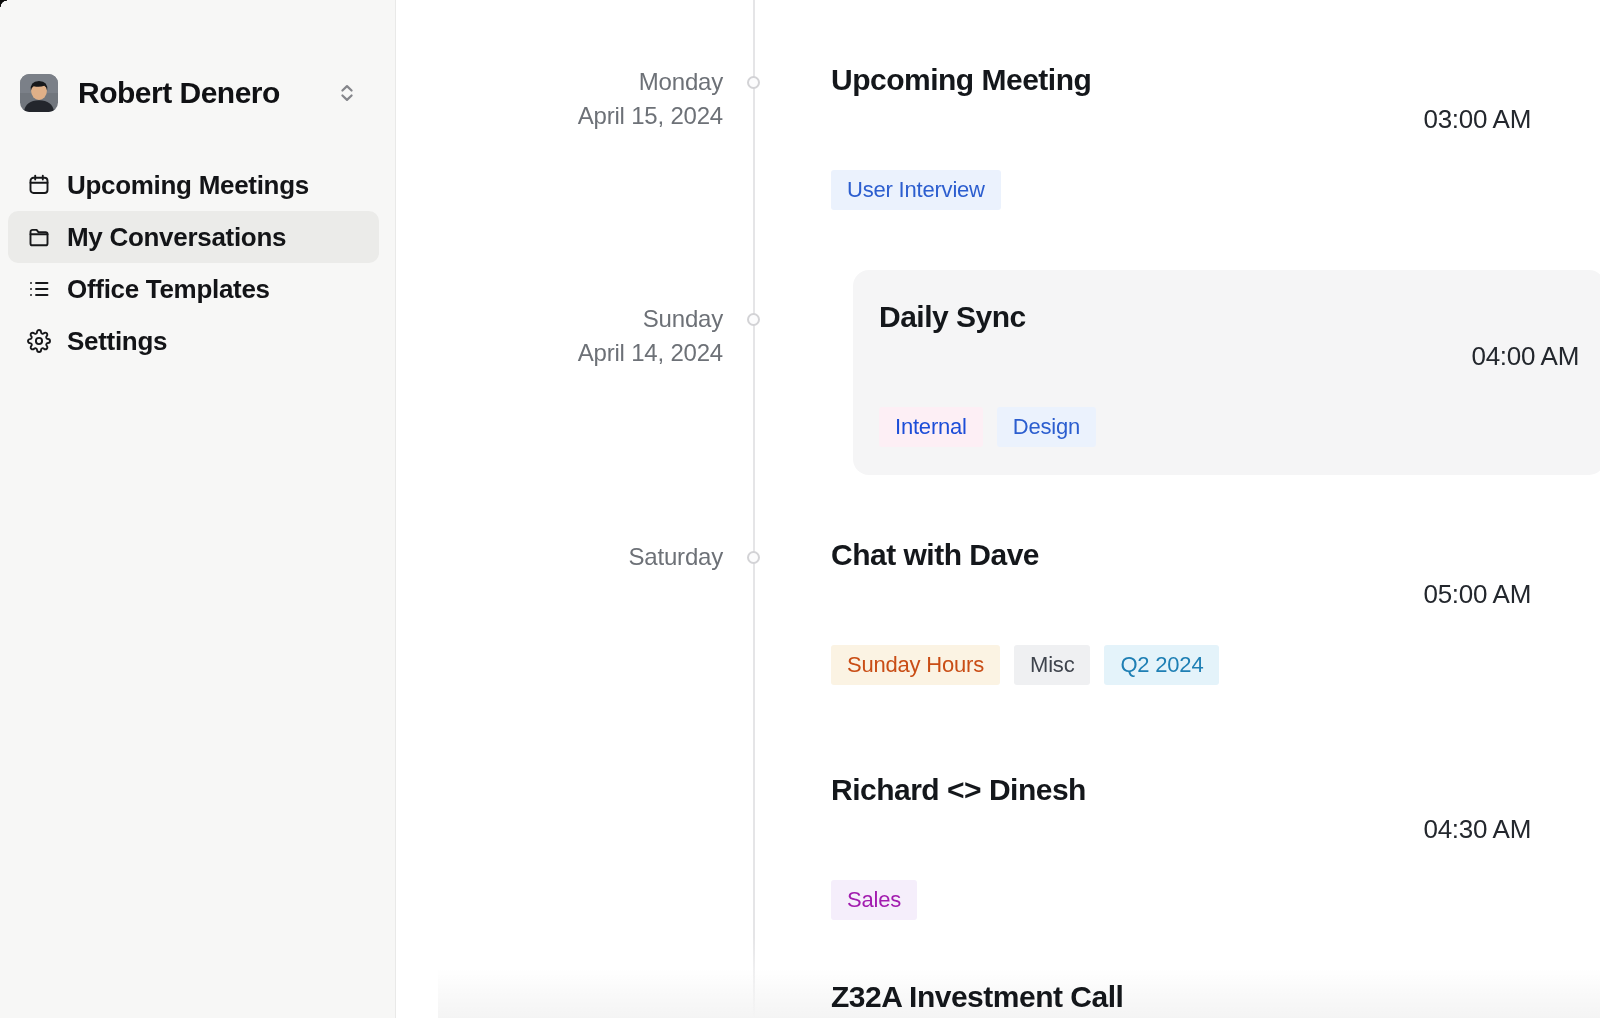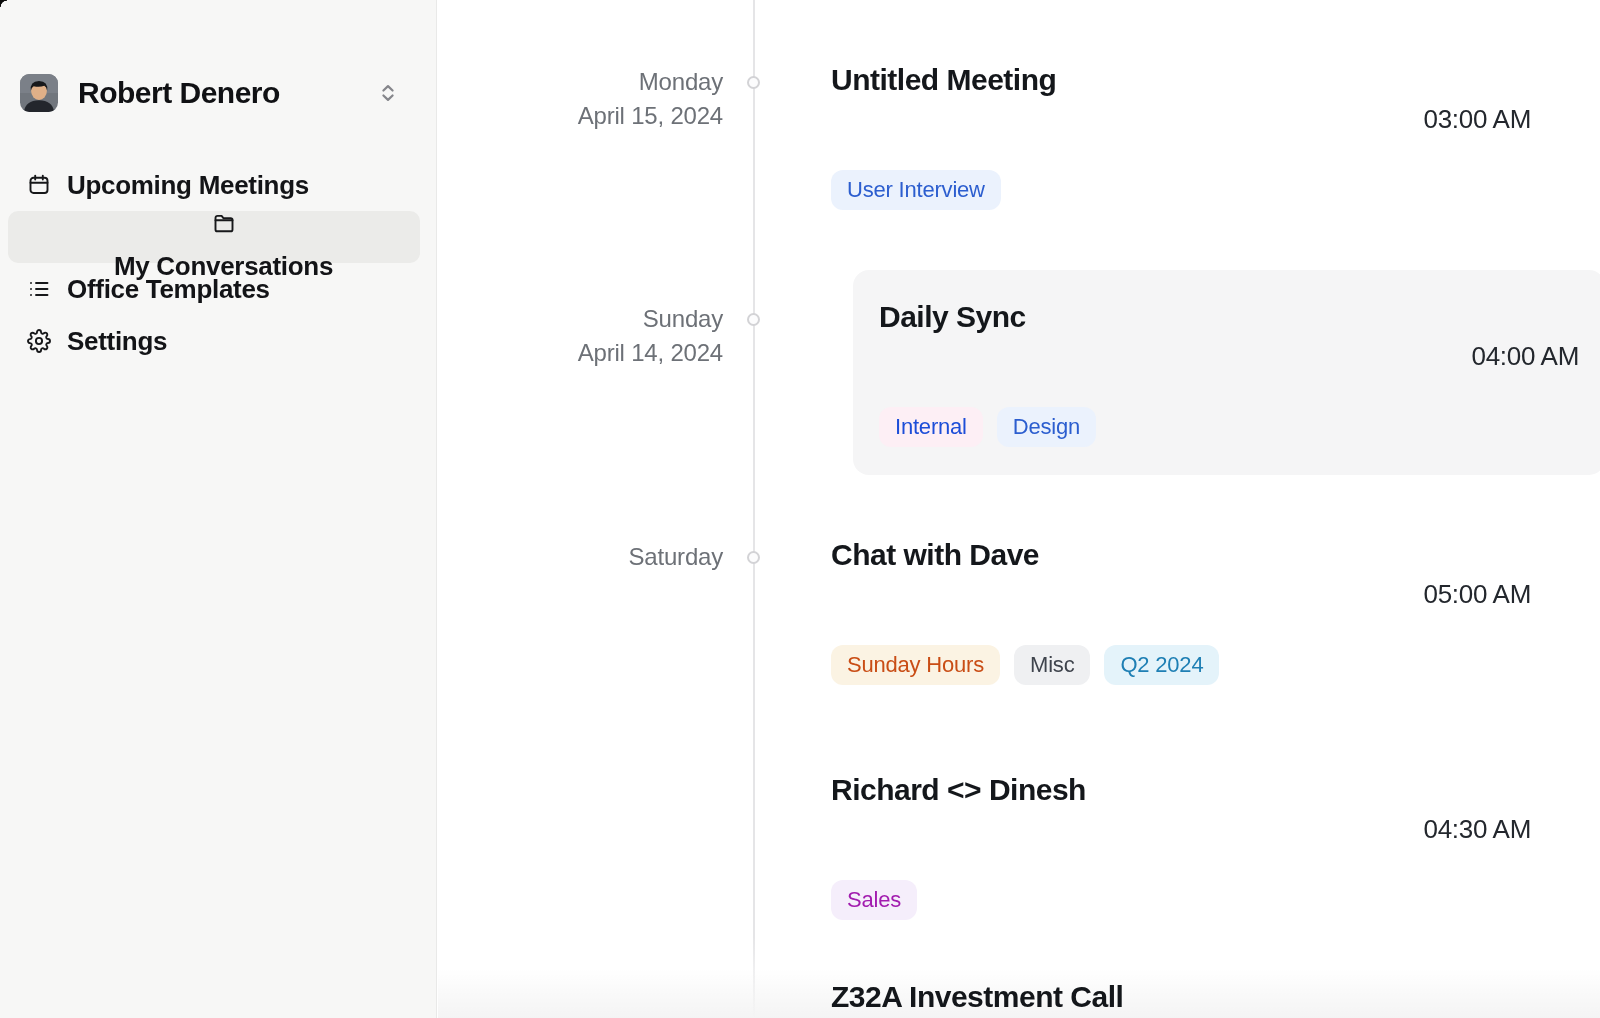--- a/index.html
+++ b/index.html
@@ -5,31 +5,31 @@
   * { margin:0; padding:0; box-sizing:border-box; }
   html,body { width:1600px; height:1018px; overflow:hidden; background:#ffffff;
     font-family:"Liberation Sans","DejaVu Sans",sans-serif; color:#14171b; }
   body { position:relative; }
 
   
   .corner-notch { position:absolute; top:0; left:0; width:7px; height:7px; pointer-events:none; z-index:50;
     background:radial-gradient(circle at 7px 7px, rgba(0,0,0,0) 6px, #0b0b0b 6.6px); }
 
   
-  aside { position:absolute; left:0; top:0; bottom:0; width:437px;
+  aside { position:absolute; left:0; top:0; bottom:0; width:396px;
     background:#f7f7f6; border-right:1px solid #e9e9e8; }
   .profile { display:flex; align-items:center; margin:74px 37px 0 20px; cursor:pointer; }
   .avatar { width:38px; height:38px; flex-shrink:0; }
   .uname { font-size:30px; font-weight:700; letter-spacing:-0.5px; color:#101114; margin-left:20px; }
   .expander { margin-left:auto; display:flex; align-items:center; }
   nav { margin-top:47px; }
   .nav-item { height:52px; display:flex; align-items:center; margin:0 16px 0 8px;
     padding-left:19px; border-radius:10px; gap:16px; cursor:pointer;
     font-size:26px; font-weight:600; letter-spacing:-0.3px; color:#131417; }
-  .nav-item.active { background:#ebebe9;flex-direction:column; }
+  .nav-item.active { background:#ebebe9; }
   .nav-icon { width:24px; height:24px; display:flex; }
   .nav-icon svg { width:24px; height:24px; }
 
   
   main { position:absolute; left:438px; top:0; right:0; bottom:0; padding-top:63px; }
   .tl-line { position:absolute; left:315px; top:0; bottom:0; width:2px;
     background:linear-gradient(to bottom,#e5e5e7 0%,#e5e5e7 92%,rgba(229,229,231,0) 100%); }
   .group { position:relative; display:flex; margin-bottom:60px; }
   .group.has-card { margin-bottom:63px;gap:48px; }
   .group.no-date { margin-top:18px; }
@@ -42,21 +42,21 @@
   .content-col { margin-left:108px; width:700px; }
 
   .meeting + .meeting { margin-top:88px; }
   .meeting.card { background:#f5f5f6; border-radius:16px;
     margin-left:-26px; margin-right:-26px; padding:30px 26px 28px; }
   .m-title { font-size:30px; line-height:34px; font-weight:700; letter-spacing:-0.5px; color:#14171b; }
   .m-time { margin-top:9px; font-size:26px; line-height:26px; letter-spacing:-0.3px; color:#23272d;text-align:right; }
   .m-tags { margin-top:38px; display:flex; gap:14px; }
   .m-tags:empty { display:none; }
   .tag { display:inline-flex; align-items:center; height:40px; padding:0 16px;
-    border-radius:12px; font-size:22px; font-weight:500; letter-spacing:-0.2px; cursor:pointer; }
+    border-radius:3px; font-size:22px; font-weight:500; letter-spacing:-0.2px; cursor:pointer; }
 
   .bottom-fade { position:absolute; left:0; right:0; bottom:0; height:50px; pointer-events:none;
     background:linear-gradient(to bottom, rgba(0,0,0,0), rgba(0,0,0,0.045)); }
 </style>
 </head>
 <body>
 
 <div class="corner-notch"></div>
 
 <aside>
@@ -138,21 +138,21 @@
   <div class="tl-line"></div>
   <div id="groups">
   <section class="group">
     <div class="date-col">
       <div class="day">Monday</div>
       <div class="date">April 15, 2024</div>
     </div>
     <span class="dot"></span>
     <div class="content-col">
   <article class="meeting">
-    <h2 class="m-title">Untitled Meeting</h2>
+    <h2 class="m-title">Upcoming Meeting</h2>
     <div class="m-time">03:00 AM</div>
     <div class="m-tags">
               <span class="tag" style="background: rgb(235, 242, 253); color: rgb(44, 94, 207);">User Interview</span>
             </div>
   </article>
 </div>
   </section>
 
   <section class="group has-card">
     <div class="date-col">

